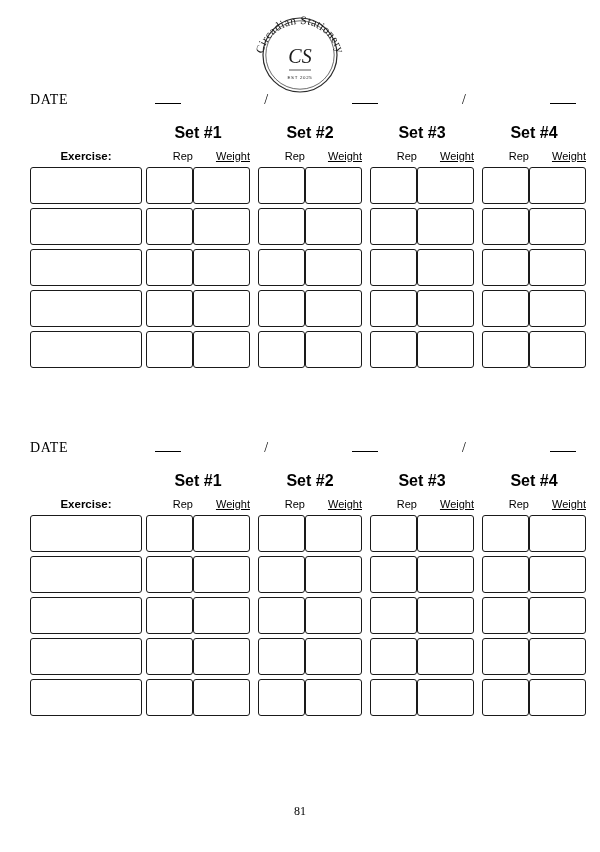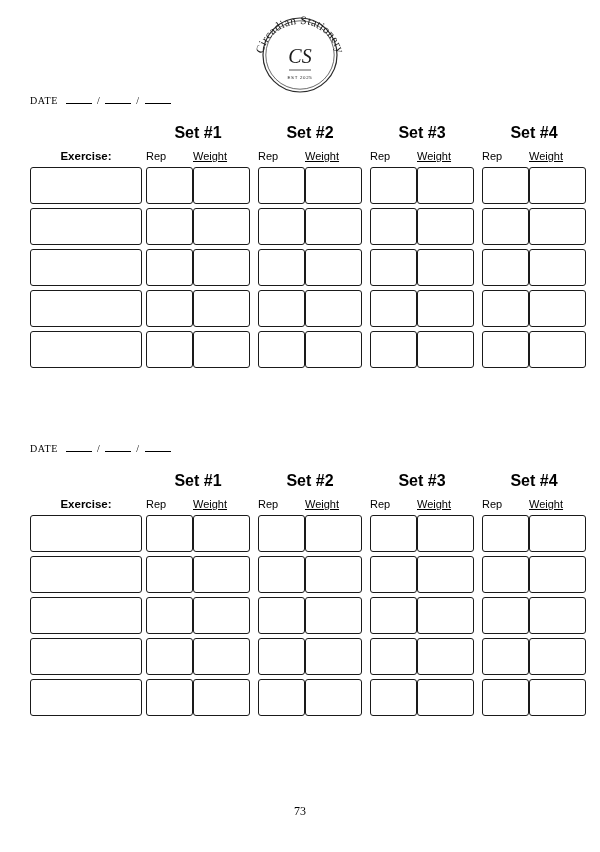--- a/index.html
+++ b/index.html
@@ -36,24 +36,24 @@
   .sheet {
     position: absolute;
     left: 30px;
     width: 550px;
   }
   .sheet-1 { top: 92px; }
   .sheet-2 { top: 440px; }
 
   .date-row {
     display: flex;
-    justify-content: flex-start;
+    justify-content: space-between;
     align-items: baseline;
     font-family: "Liberation Serif", serif;
-    font-size: 10px;
+    font-size: 14px;
     letter-spacing: 0.6px;
     padding-right: 4px;
     height: 18px;
   }
   .date-label { margin-right: 8px; }
   .date-blank {
     display: inline-block;
     width: 26px;
     border-bottom: 1.2px solid #000;
     height: 11px;
@@ -72,21 +72,21 @@
   .col-exercise {
     width: 112px;
     flex: 0 0 112px;
     text-align: center;
     font-size: 11.5px;
     font-weight: bold;
   }
   .col-cell {
     width: 47px;
     flex: 0 0 47px;
-    text-align: left;
+    text-align: right;
     font-size: 11px;
   }
   .col-cell.wide {
     width: 57px;
     flex: 0 0 57px;
     text-decoration: underline;
   }
   .set-title {
     font-size: 16px;
     font-weight: bold;
@@ -384,13 +384,13 @@
       <div class="spacer-md"></div>
       <div class="box box-cell"></div>
       <div class="box box-cell wide"></div>
       <div class="spacer-md"></div>
       <div class="box box-cell"></div>
       <div class="box box-cell wide"></div>
     </div>
   </div>
 </div>
 
-<div class="page-number">73</div>
+<div class="page-number">81</div>
 
 </body></html>

